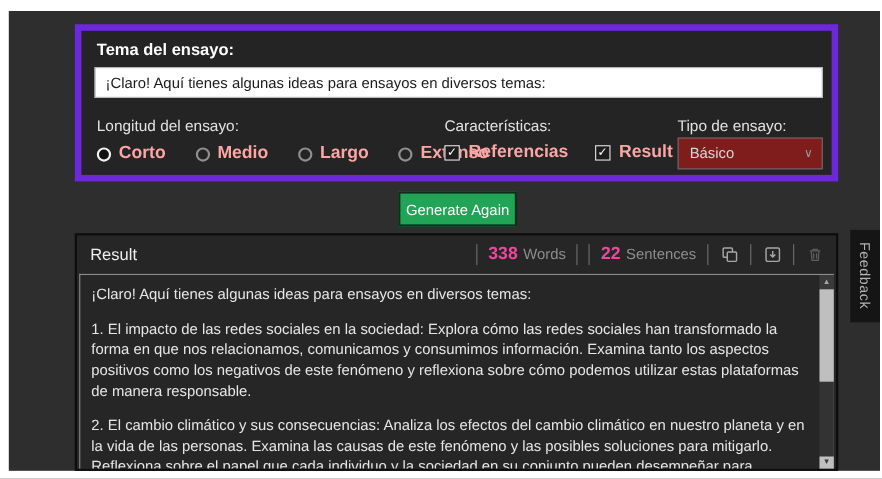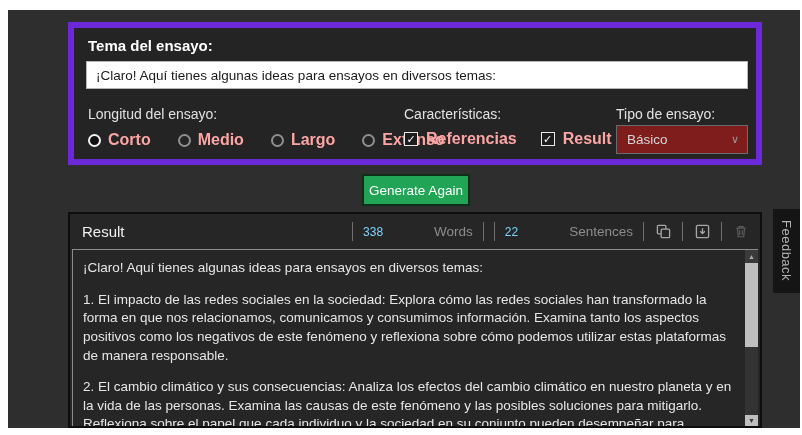--- a/index.html
+++ b/index.html
@@ -25,22 +25,22 @@
 
   
   .gen-btn { position:absolute; left:354px; top:164px; width:108px; height:32px; background:#22a457; border:2px solid #0e2e1a; color:#ffffff; font-size:13.5px; font-family:"Liberation Sans", sans-serif; cursor:pointer; }
 
   
   .result-panel { position:absolute; left:60px; top:202px; width:694px; height:216px; background:#262626; border:2px solid #0d0d0d; }
   .result-header { position:absolute; left:0; top:0; width:100%; height:34px; display:flex; align-items:center; justify-content:space-between; padding:0 10px 0 12px; }
   .result-title { font-size:15px; color:#efefef; }
   .stats { display:flex; align-items:center; gap:10px; }
   .stat { display:flex; align-items:baseline; gap:5px; }
-  .stat-val { font-size:12px; font-weight:normal; color:#7dd3fc; }
-  .stat-lbl { font-size:13.5px; color:#8d8d8d;margin-left:46px; }
+  .stat-val { font-size:16px; font-weight:bold; color:#ec4899; }
+  .stat-lbl { font-size:13.5px; color:#8d8d8d; }
   .vdiv { width:1px; height:19px; background:#707070; }
   .hicon { width:18px; height:18px; color:#a6a6a6; cursor:pointer; display:flex; align-items:center; justify-content:center; }
   .hicon.dim { color:#5f5f5f; }
   .result-text { position:absolute; left:2px; right:2px; top:35px; bottom:0; background:#262626; border:1px solid #8c8c8c; border-bottom:none; color:#e6e6e6; font-size:13.5px; line-height:1.38; padding:9px 24px 6px 10px; overflow:hidden; }
   .result-text p { margin-bottom:13px; }
 
   
   .scrollbar { position:absolute; right:2px; top:36px; bottom:0; width:13px; background:#333333; }
   .sb-btn-up { position:absolute; top:0; left:0; width:13px; height:13px; background:#3a3a3a; color:#a8a8a8; font-size:7px; display:flex; align-items:center; justify-content:center; cursor:pointer; }
   .sb-thumb { position:absolute; top:13px; left:0; width:13px; height:84px; background:#bfbfbf; cursor:pointer; }

